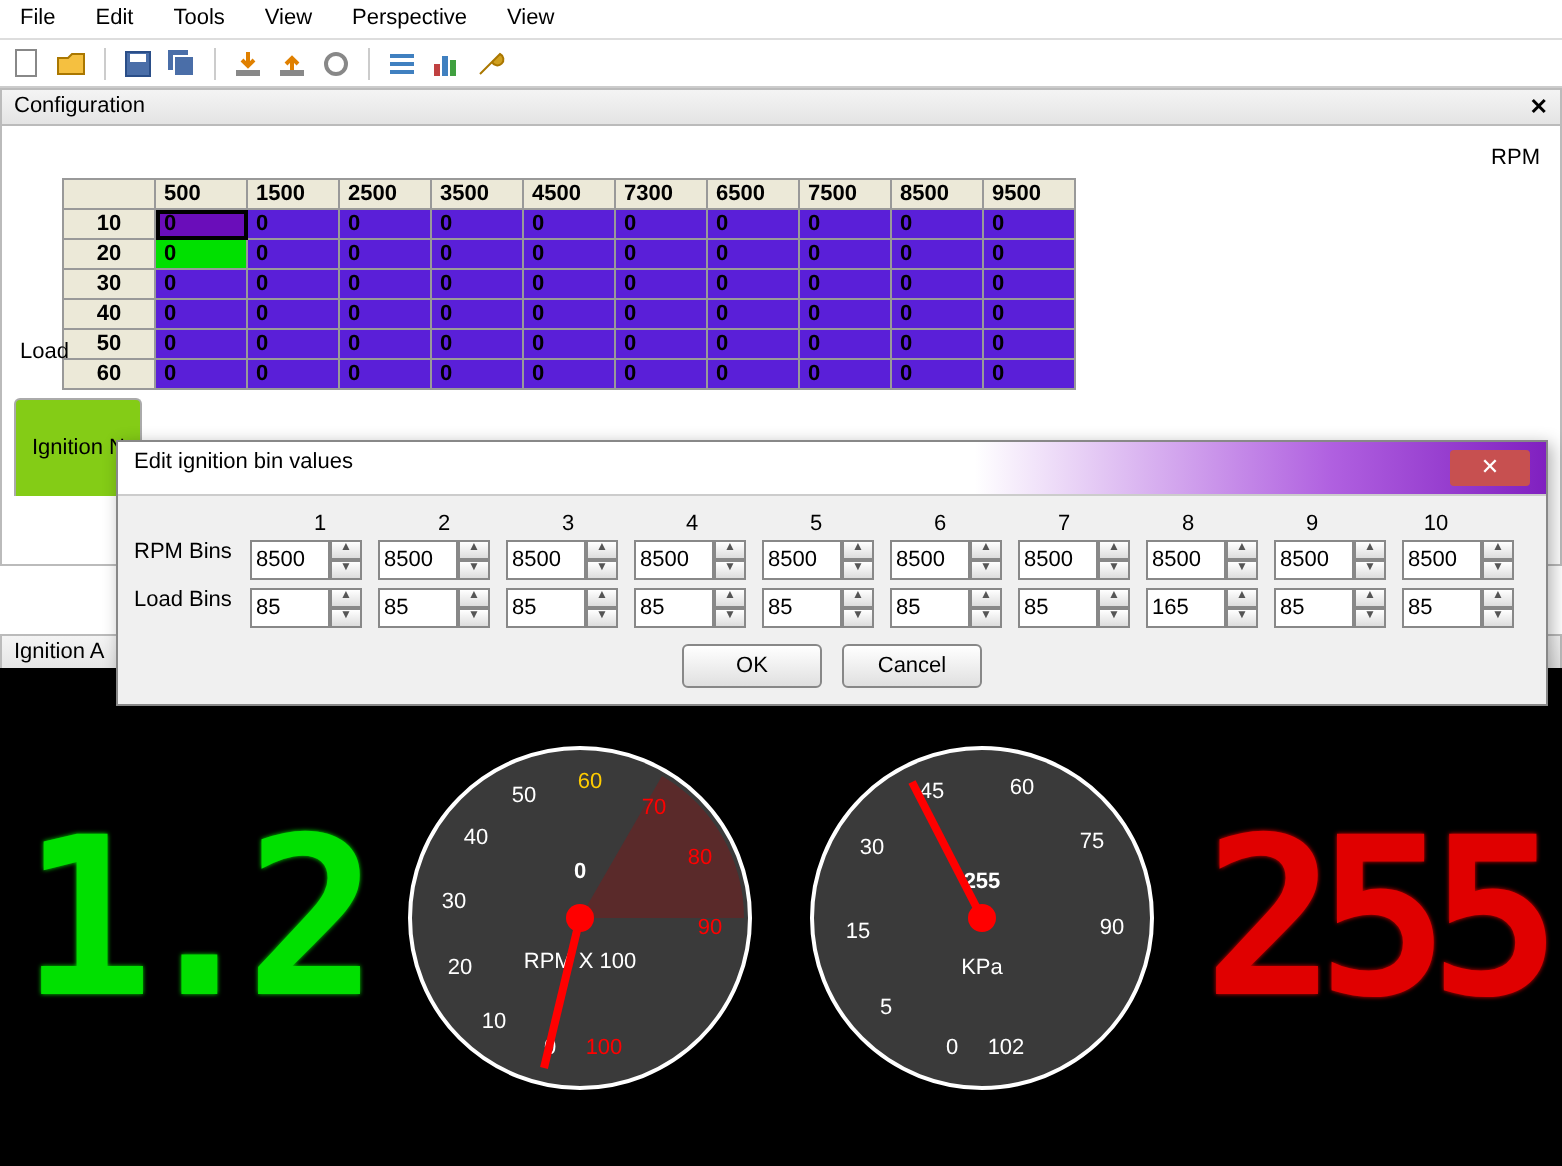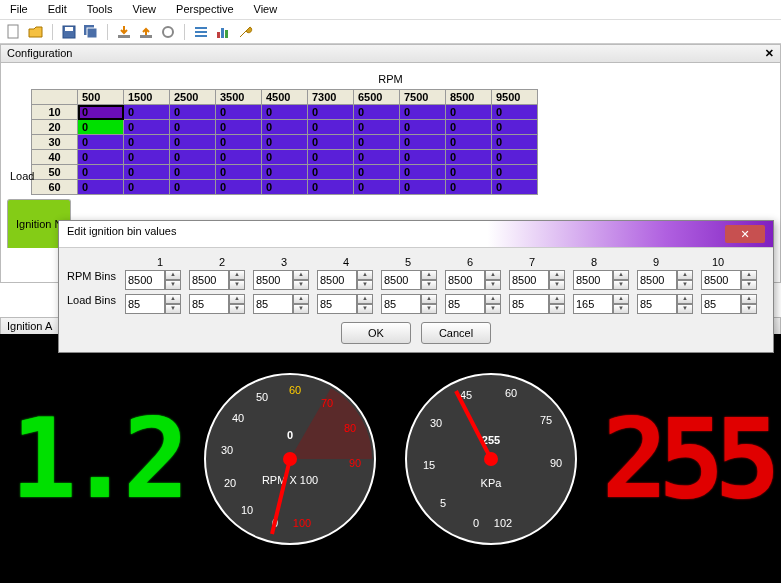--- a/index.html
+++ b/index.html
@@ -5,21 +5,21 @@
 *{box-sizing:border-box;margin:0;padding:0;font-family:Tahoma,Arial,sans-serif;font-size:11px}
 body{background:#fff;width:781px;height:583px;overflow:hidden;position:relative}
 .menubar{display:flex;background:#fff;border-bottom:1px solid #ddd;height:20px}
 .menubar span{padding:3px 10px;color:#000;cursor:default}
 .toolbar{display:flex;gap:6px;padding:3px 6px;border-bottom:1px solid #ccc;height:24px;align-items:center}
 .toolbar .sep{width:1px;height:16px;background:#ccc;margin:0 2px}
 .tb-ico{width:16px;height:16px}
 .panel-head{background:linear-gradient(#f4f4f4,#e4e4e4);border:1px solid #bbb;padding:2px 6px;display:flex;justify-content:space-between;font-size:11px}
 .panel-head .x{font-weight:bold;font-family:Arial}
 .config-body{background:#fff;border:1px solid #bbb;border-top:none;padding:6px 6px 0 6px;height:220px;overflow:hidden}
-.rpm-title{text-align:center;padding:4px}
+.rpm-title{text-align:right;padding:4px}
 .grid{border-collapse:collapse;margin-left:24px}
 .grid th,.grid td{border:1px solid #999;text-align:left;padding:1px 4px;font-weight:bold;font-size:11px;height:15px}
 .grid th{background:#ece9d8;min-width:46px}
 .grid .rowhead{background:#ece9d8;text-align:center;min-width:46px}
 .grid td.cell{background:#5a1fd8;color:#000;min-width:46px}
 .grid td.sel{background:#6a0dba;outline:2px solid #000;outline-offset:-2px}
 .grid td.grn{background:#00e000}
 .load-lbl{position:absolute;left:10px;top:170px}
 .tab-strip{display:flex;gap:2px;margin-top:4px}
 .tab{border:1px solid #aaa;border-bottom:none;padding:18px 8px;background:#84cc16;border-radius:3px 3px 0 0}

